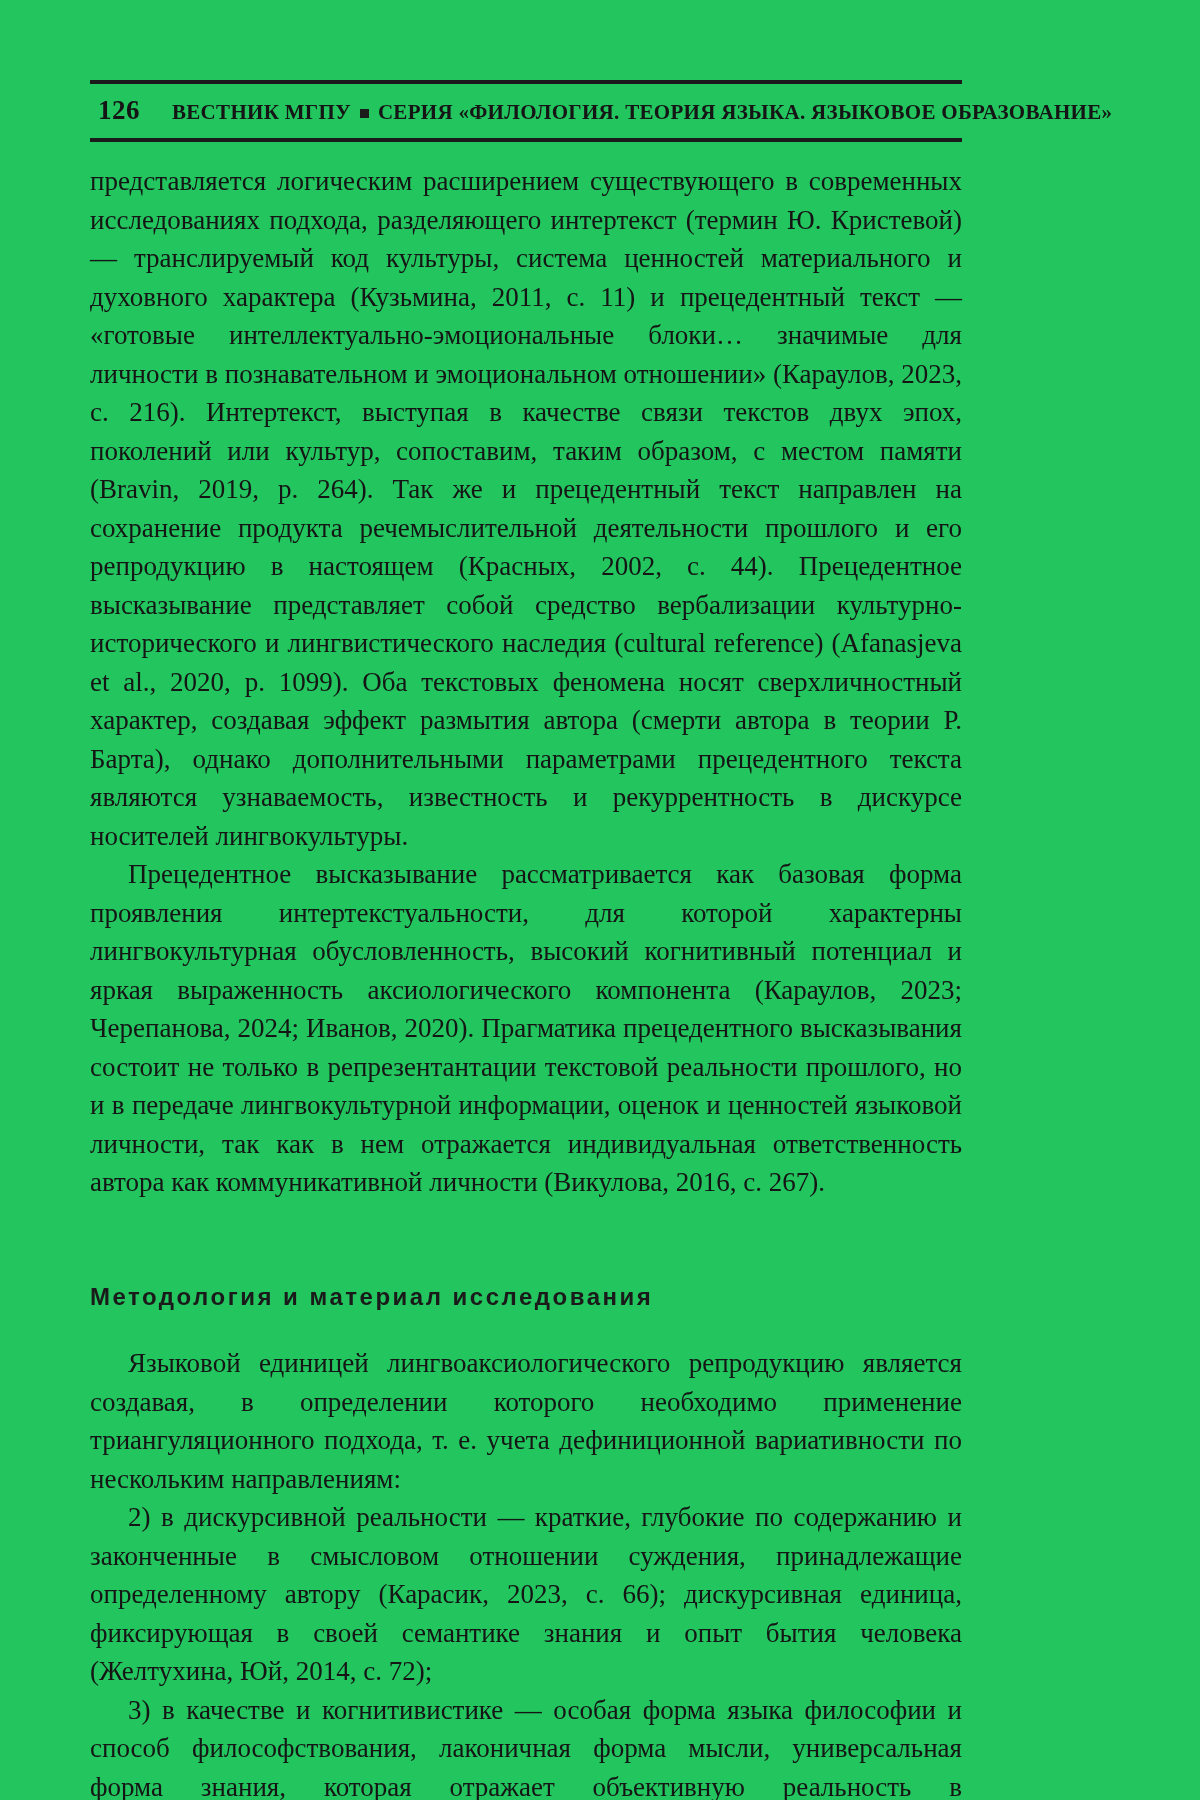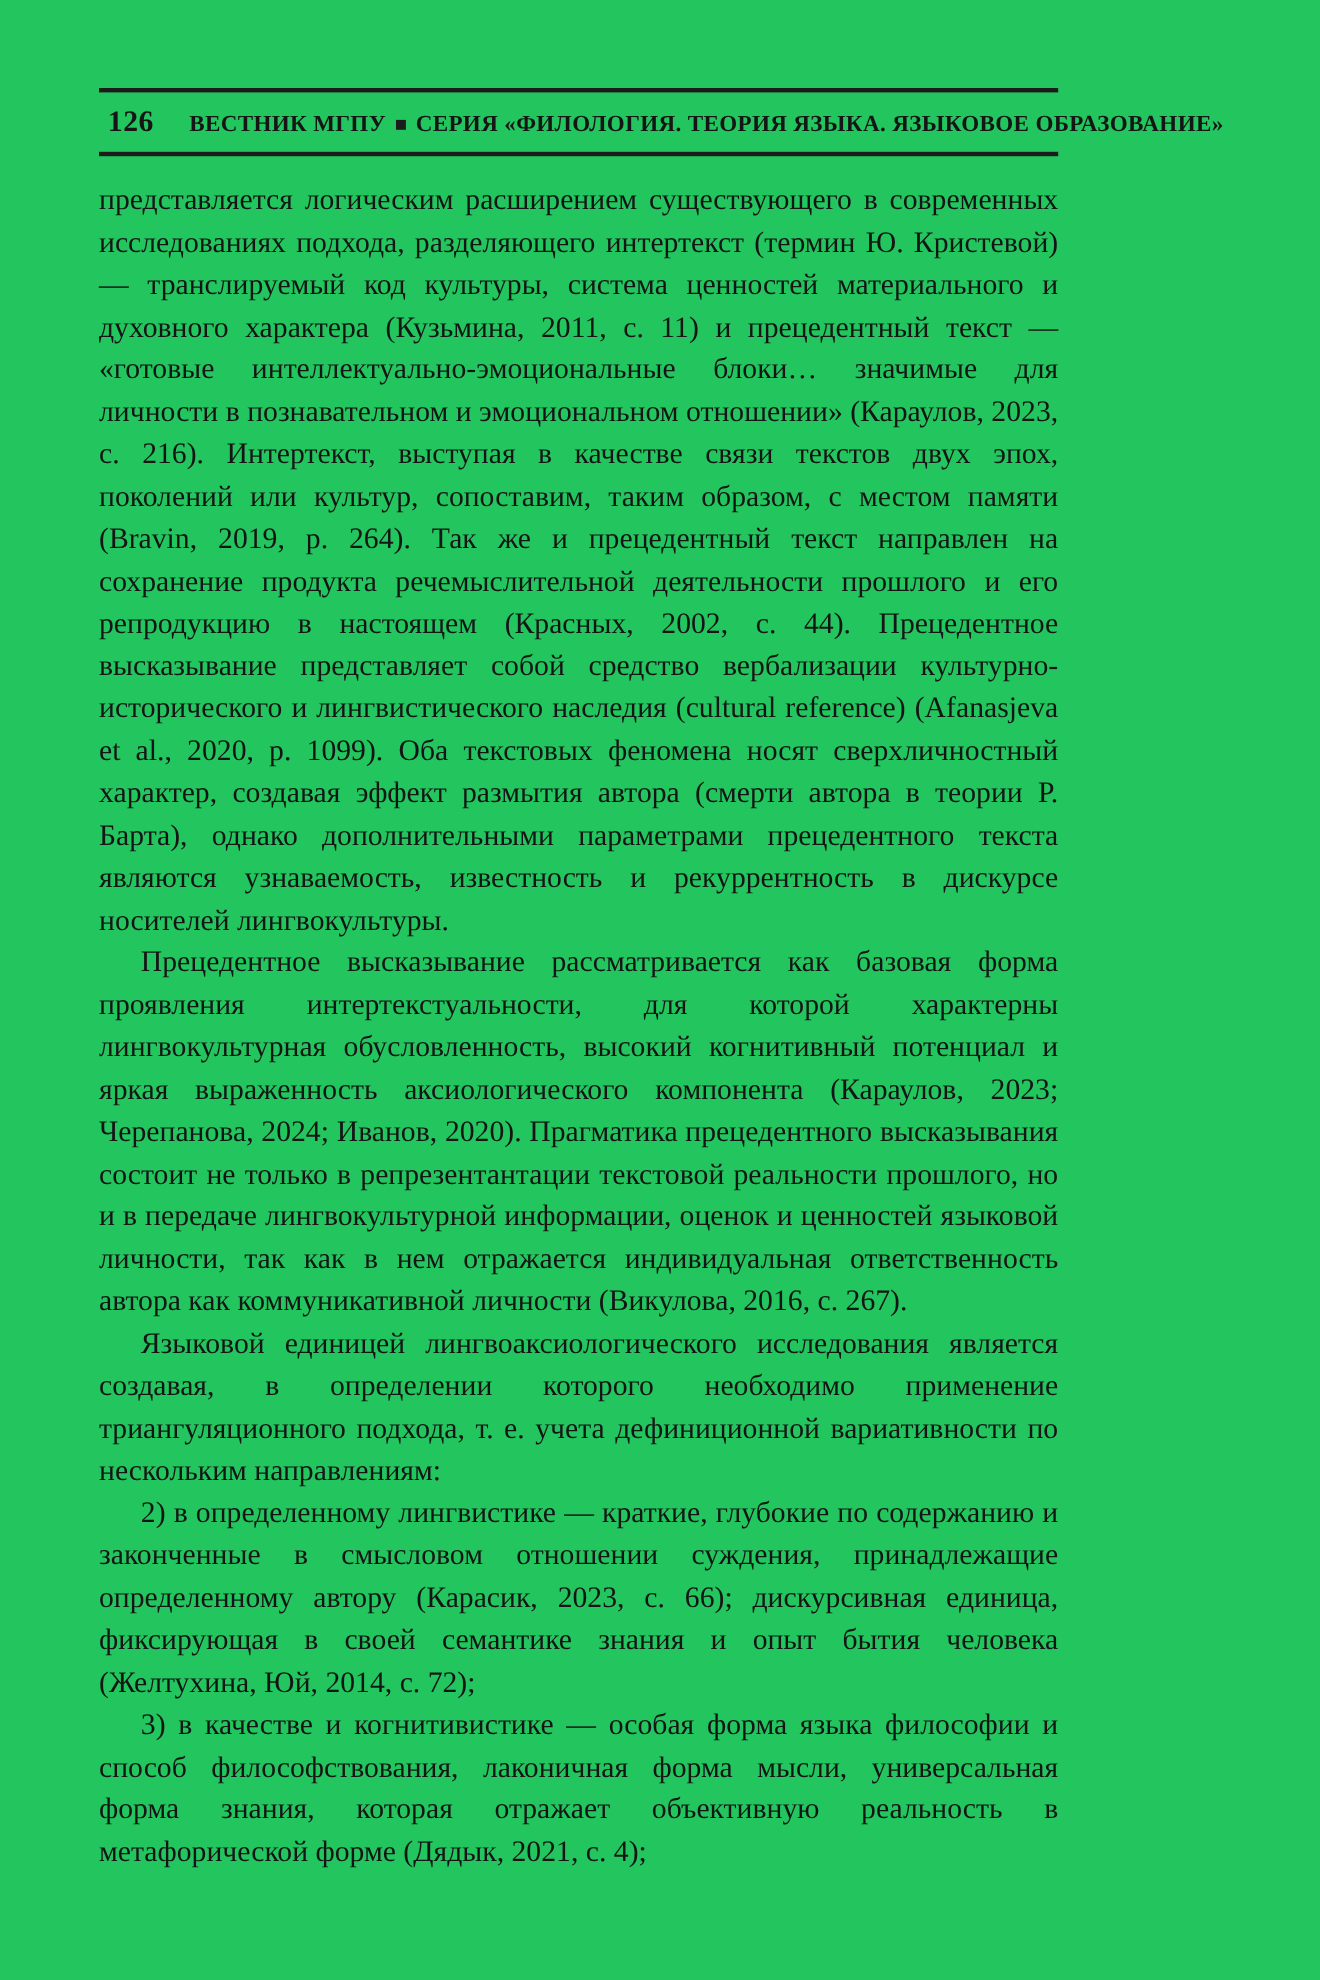--- a/index.html
+++ b/index.html
@@ -86,20 +86,21 @@
         <span class="page-num">126</span>
         <span class="journal"><span>ВЕСТНИК МГПУ</span><span class="sq"></span><span>СЕРИЯ «ФИЛОЛОГИЯ. ТЕОРИЯ ЯЗЫКА. ЯЗЫКОВОЕ ОБРАЗОВАНИЕ»</span></span>
       </div>
       <hr class="rule">
     </header>
 
     <main class="body-text">
       <p class="noindent"><span>представляется логическим расширением существующего в современных исследованиях подхода, разделяющего </span><span class="it">интертекст</span><span> (термин Ю. Кристевой) — транслируемый код культуры, система ценностей материального и духовного характера (Кузьмина, 2011, с. 11) и </span><span class="it">прецедентный текст</span><span> — «готовые интеллектуально-эмоциональные блоки… значимые для личности в познавательном и эмоциональном отношении» (Караулов, 2023, с. 216). Интертекст, выступая в качестве связи текстов двух эпох, поколений или культур, сопоставим, таким образом, с местом памяти (Bravin, 2019, p. 264). Так же и прецедентный текст направлен на сохранение продукта речемыслительной деятельности прошлого и его репродукцию в настоящем (Красных, 2002, с. 44). Прецедентное высказывание представляет собой средство вербализации культурно-исторического и лингвистического наследия (</span><span class="it">cultural reference</span><span>) (Afanasjeva et al., 2020, p. 1099). Оба текстовых феномена носят сверхличностный характер, создавая эффект размытия автора (смерти автора в теории Р. Барта), однако дополнительными параметрами прецедентного текста являются узнаваемость, известность и рекуррентность в дискурсе носителей лингвокультуры.</span></p>
       <p><span>Прецедентное высказывание рассматривается как базовая форма проявления интертекстуальности, для которой характерны лингвокультурная обусловленность, высокий когнитивный потенциал и яркая выраженность аксиологического компонента (Караулов, 2023; Черепанова, 2024; Иванов, 2020). Прагматика прецедентного высказывания состоит не только в репрезентантации текстовой реальности прошлого, но и в передаче лингвокультурной информации, оценок и ценностей языковой личности, так как в нем отражается индивидуальная ответственность автора как коммуникативной личности (Викулова, 2016, с. 267).</span></p>
 
+      <h2 class="section-heading">Методология и материал исследования</h2>
 
-      <p><span>Языковой единицей лингвоаксиологического исследования является </span><span class="it">создавая</span><span>, в определении которого необходимо применение триангуляционного подхода, т. е. учета дефиниционной вариативности по нескольким направлениям:</span></p>
-      <p><span>2)  </span><span class="it">в определенному лингвистике</span><span> — краткие, глубокие по содержанию и законченные в смысловом отношении суждения, принадлежащие определенному автору (Карасик, 2023, с. 66); дискурсивная единица, фиксирующая в своей семантике знания и опыт бытия человека (Желтухина, Юй, 2014, с. 72);</span></p>
+      <p><span>Языковой единицей лингвоаксиологического репродукцию является </span><span class="it">создавая</span><span>, в определении которого необходимо применение триангуляционного подхода, т. е. учета дефиниционной вариативности по нескольким направлениям:</span></p>
+      <p><span>2)  </span><span class="it">в дискурсивной реальности</span><span> — краткие, глубокие по содержанию и законченные в смысловом отношении суждения, принадлежащие определенному автору (Карасик, 2023, с. 66); дискурсивная единица, фиксирующая в своей семантике знания и опыт бытия человека (Желтухина, Юй, 2014, с. 72);</span></p>
       <p><span>3)  </span><span class="it">в качестве и когнитивистике</span><span> — особая форма языка философии и способ философствования, лаконичная форма мысли, универсальная форма знания, которая отражает объективную реальность в метафорической форме (Дядык, 2021, с. 4);</span></p>
     </main>
 
   </div>
 </div>
 
 </body></html>

